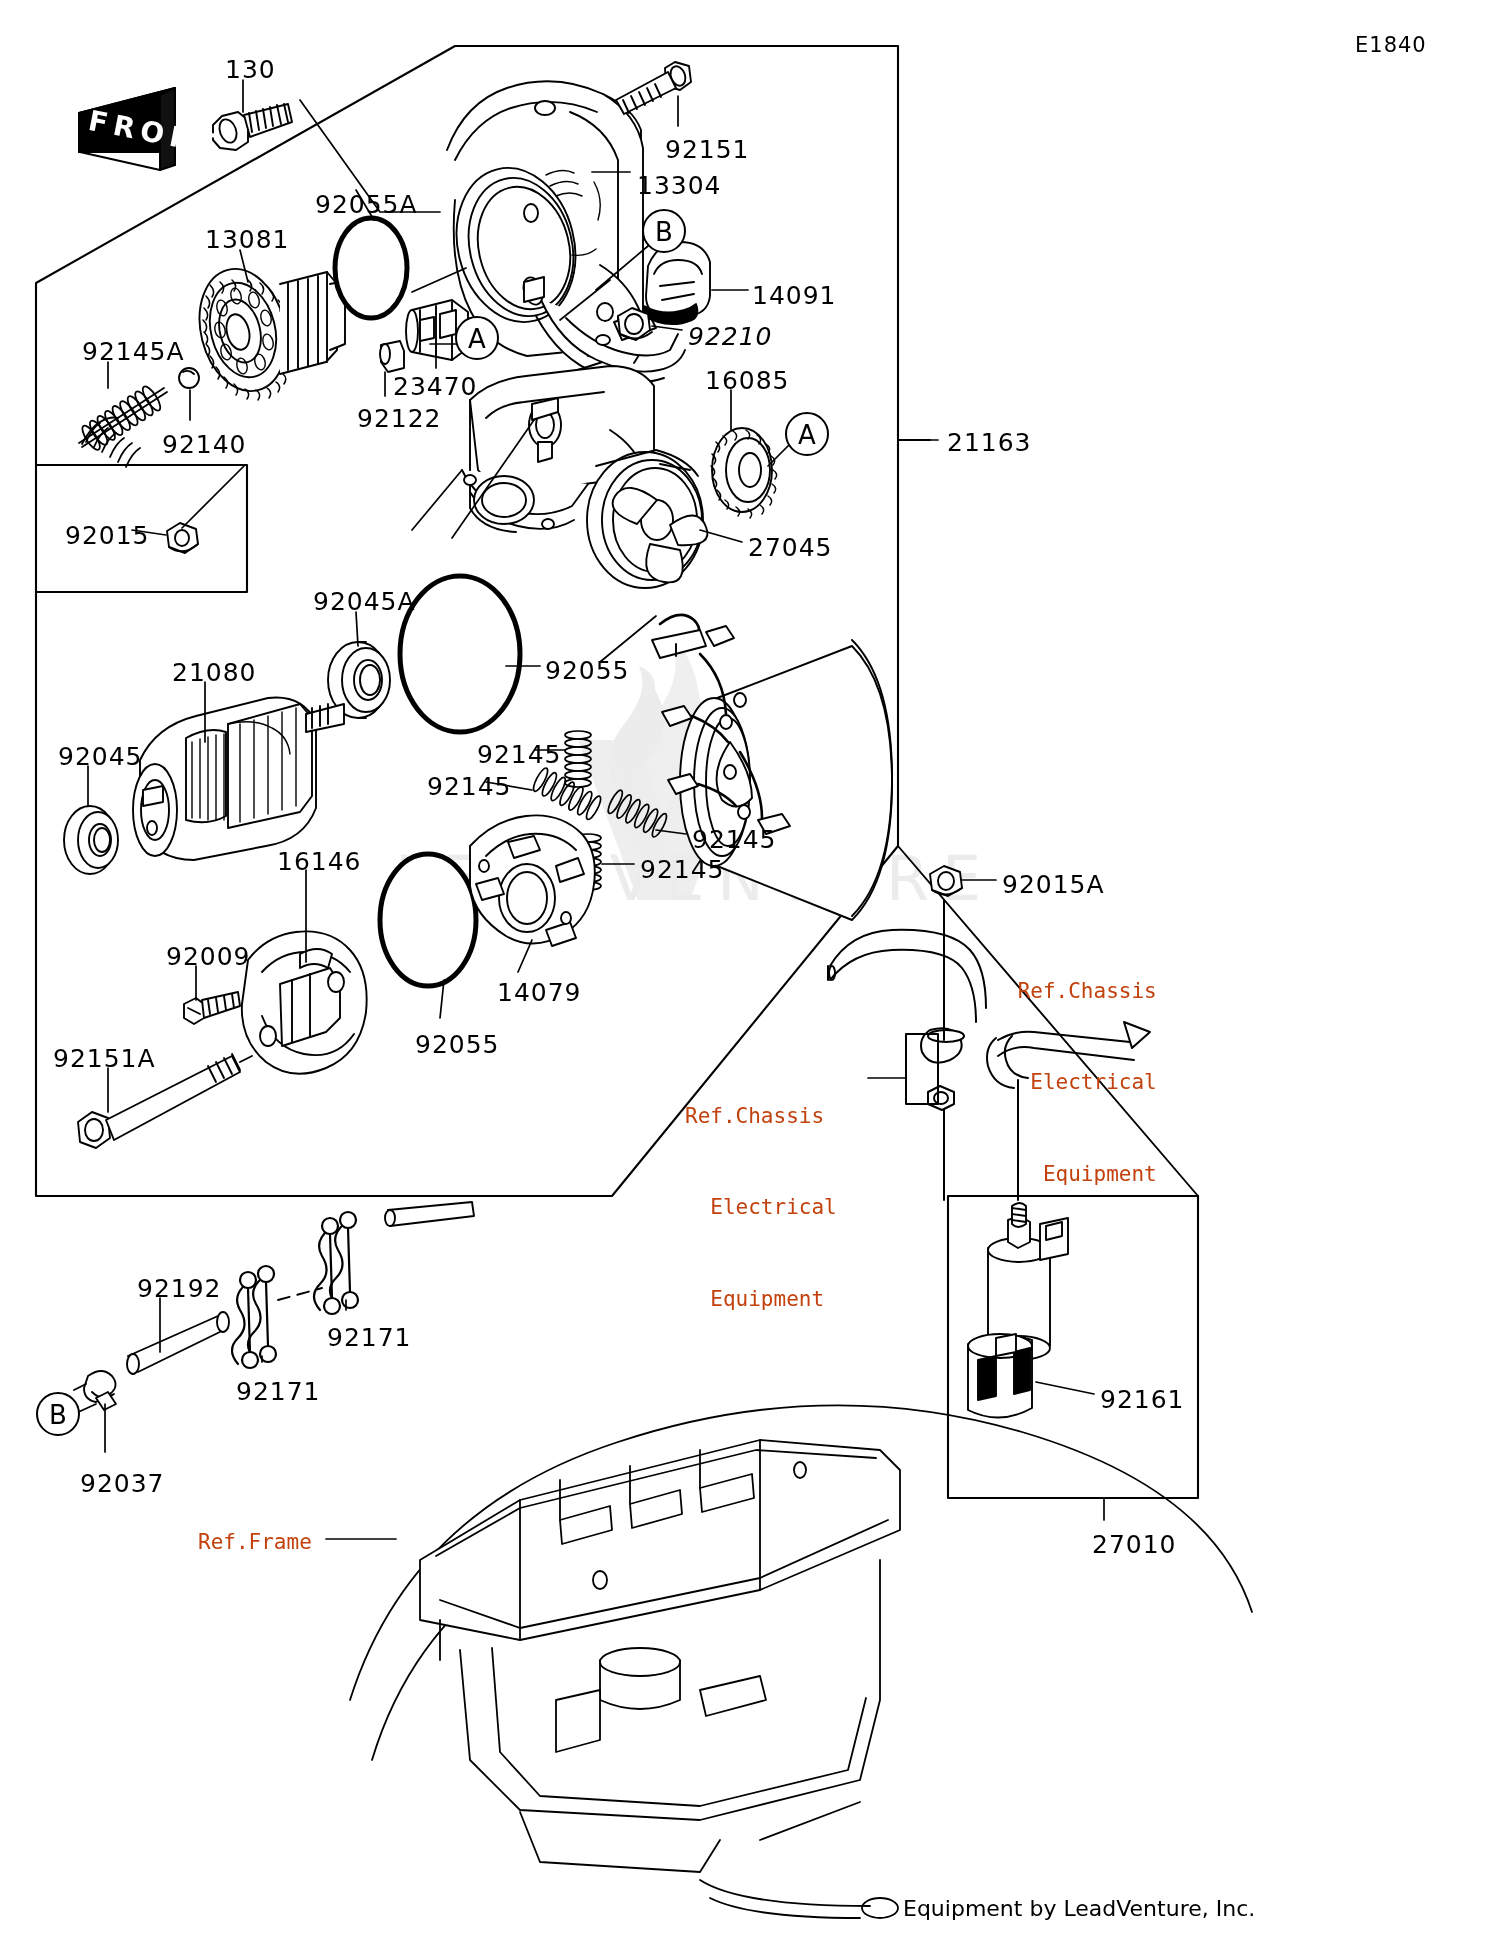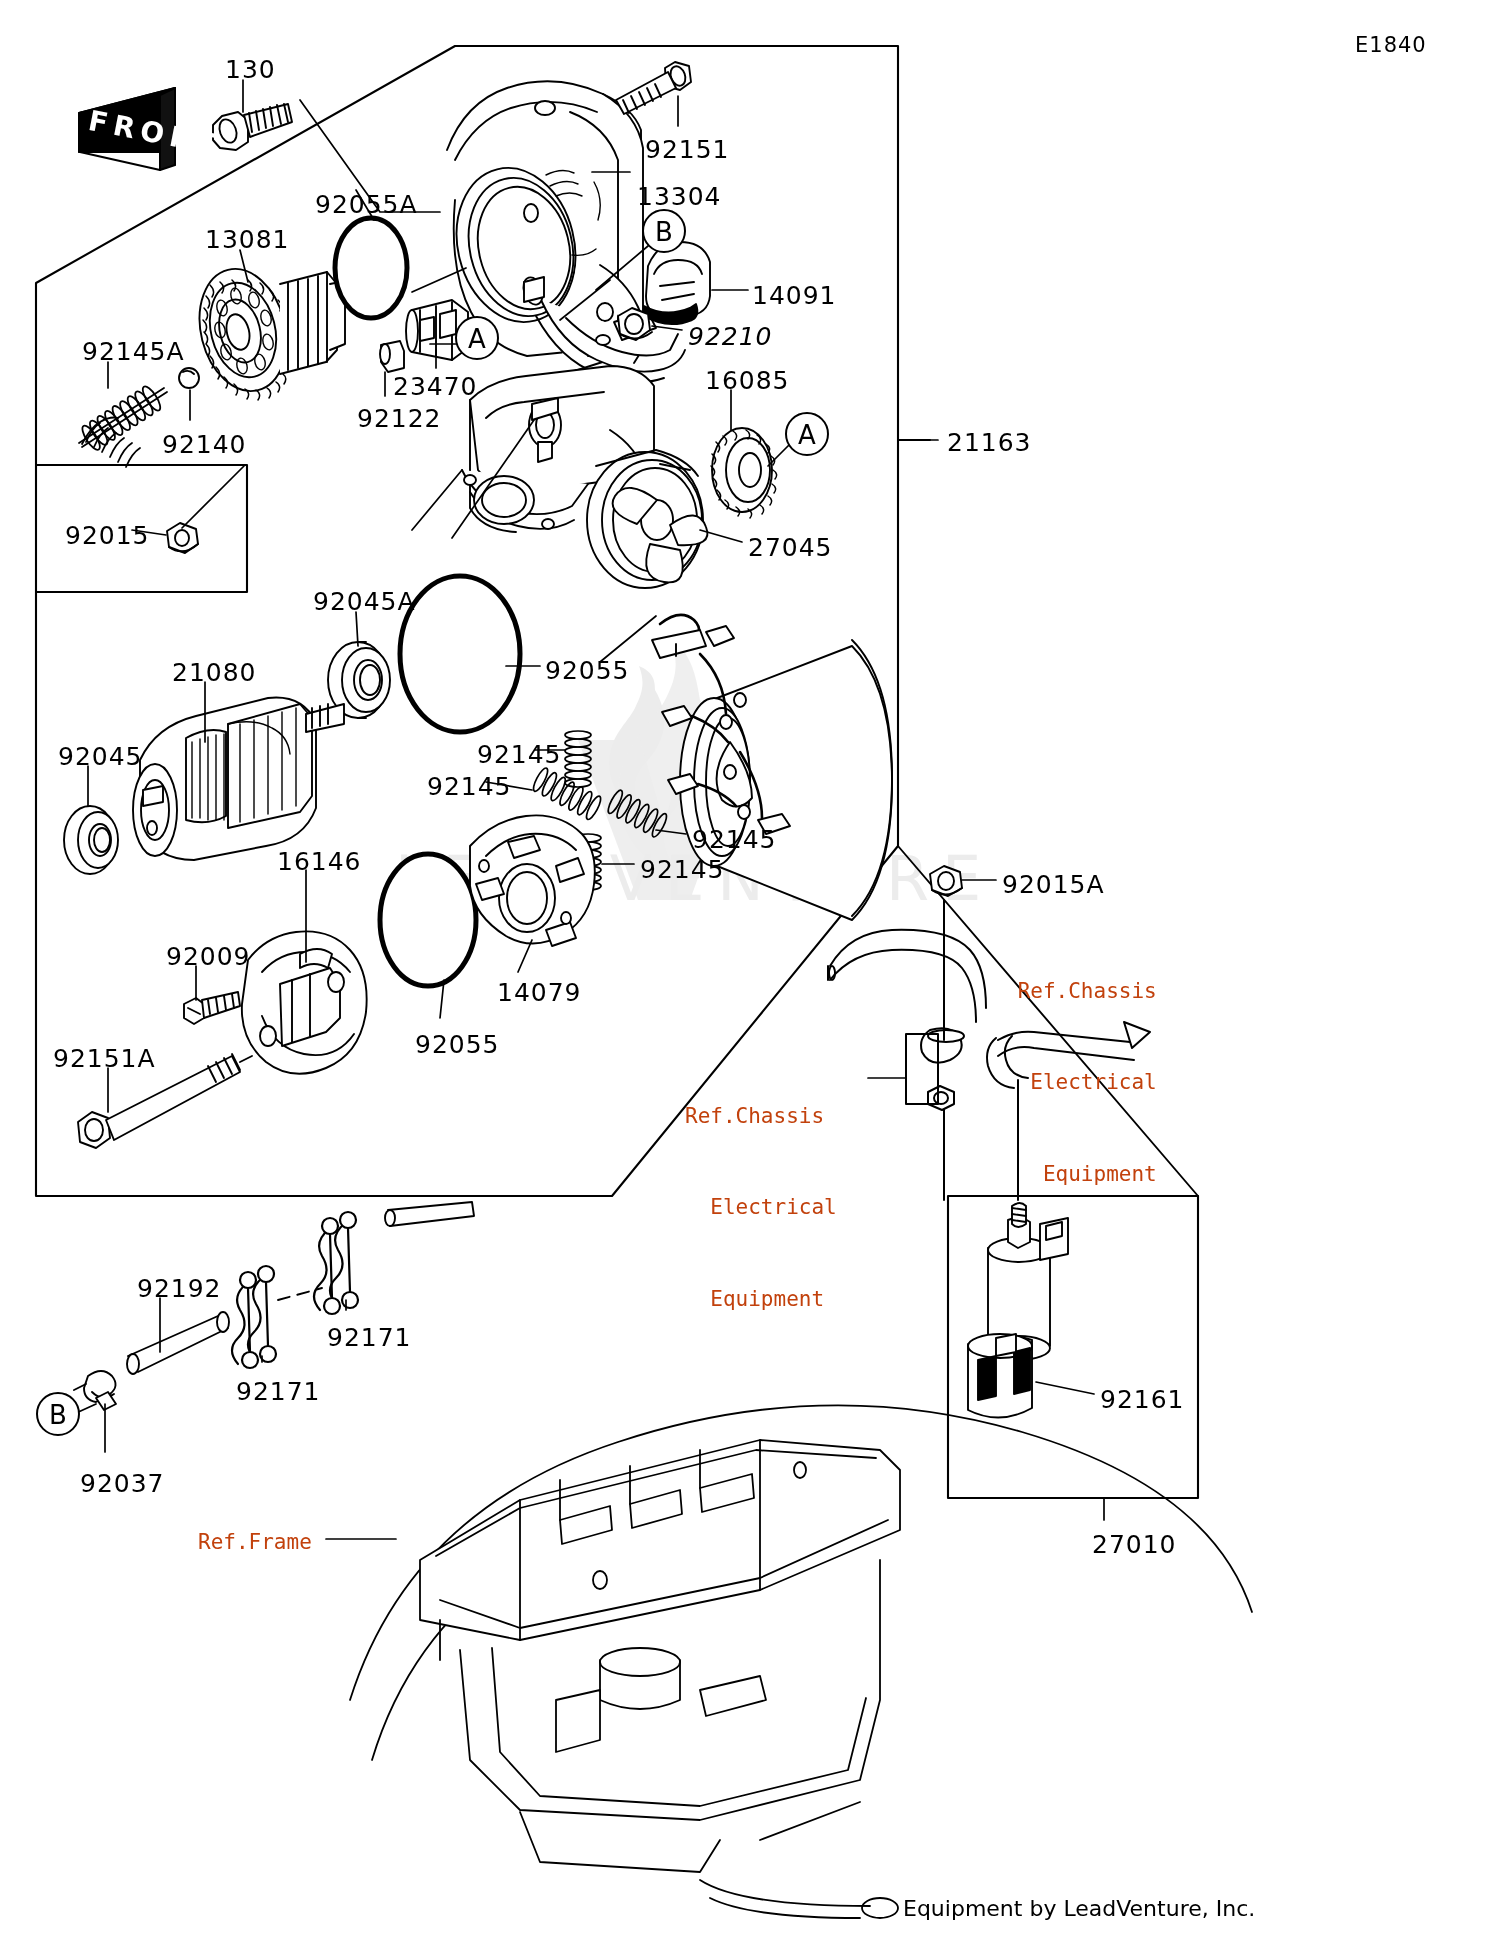--- a/index.html
+++ b/index.html
@@ -608,22 +608,22 @@
     <g fill="#000" font-family="DejaVu Sans, Liberation Sans, sans-serif" font-size="26" text-anchor="middle">
       <text x="477" y="348">A</text>
       <text x="664" y="241">B</text>
       <text x="807" y="444">A</text>
       <text x="58" y="1424">B</text>
     </g>
   </svg>
 
   <div class="lbl" style="left:225px;top:55px;">130</div>
   <div class="lbl" style="left:315px;top:176px;margin-top:14px;">92055A</div>
-  <div class="lbl" style="left:645px;top:135px;">92151</div>
-  <div class="lbl" style="left:637px;top:182px;text-align:right;">13304</div>
+  <div class="lbl" style="left:645px;top:135px;padding-left:20px;">92151</div>
+  <div class="lbl" style="left:637px;top:171px;text-align:right;">13304</div>
   <div class="lbl" style="left:205px;top:225px;">13081</div>
   <div class="lbl" style="left:752px;top:281px;">14091</div>
   <div class="lbl" style="left:688px;top:322px;font-style:italic;">92210</div>
   <div class="lbl" style="left:82px;top:337px;text-align:center;">92145A</div>
   <div class="lbl" style="left:393px;top:372px;">23470</div>
   <div class="lbl" style="left:705px;top:366px;">16085</div>
   <div class="lbl" style="left:357px;top:404px;">92122</div>
   <div class="lbl" style="left:162px;top:430px;">92140</div>
   <div class="lbl" style="left:947px;top:428px;">21163</div>
   <div class="lbl" style="left:748px;top:533px;">27045</div>

